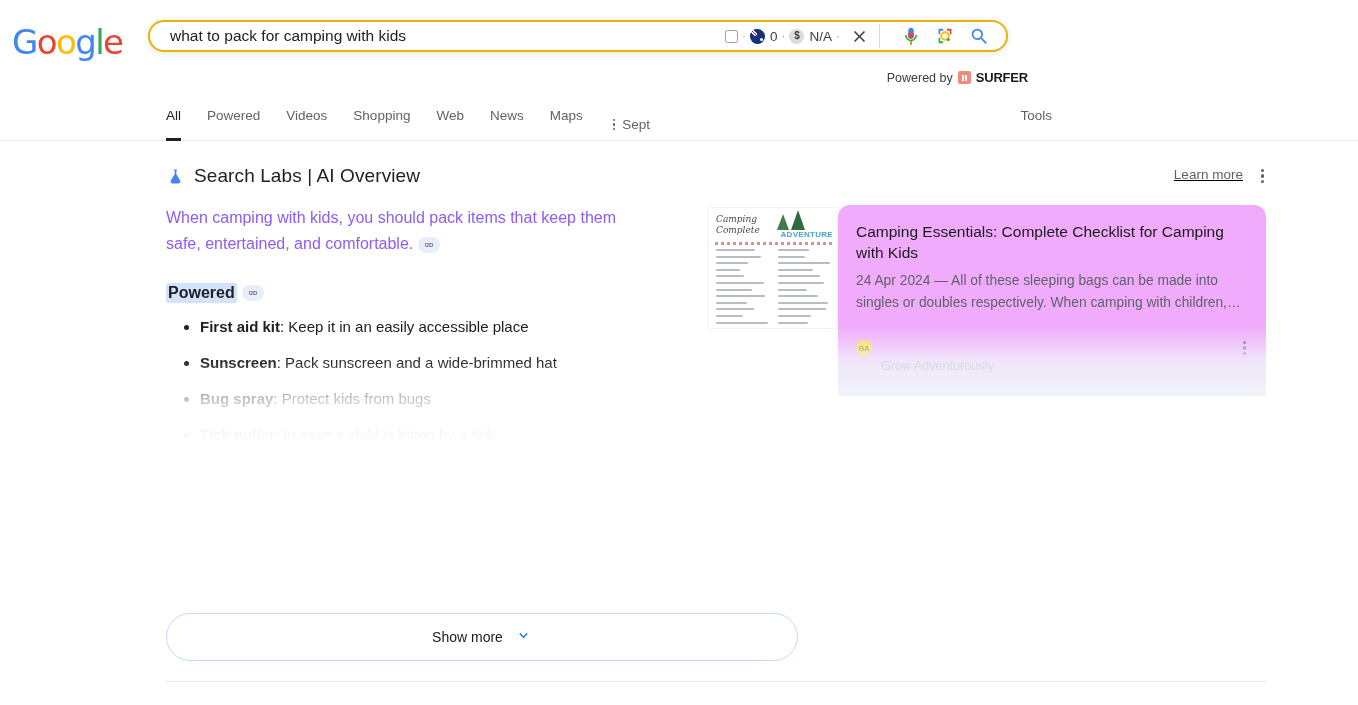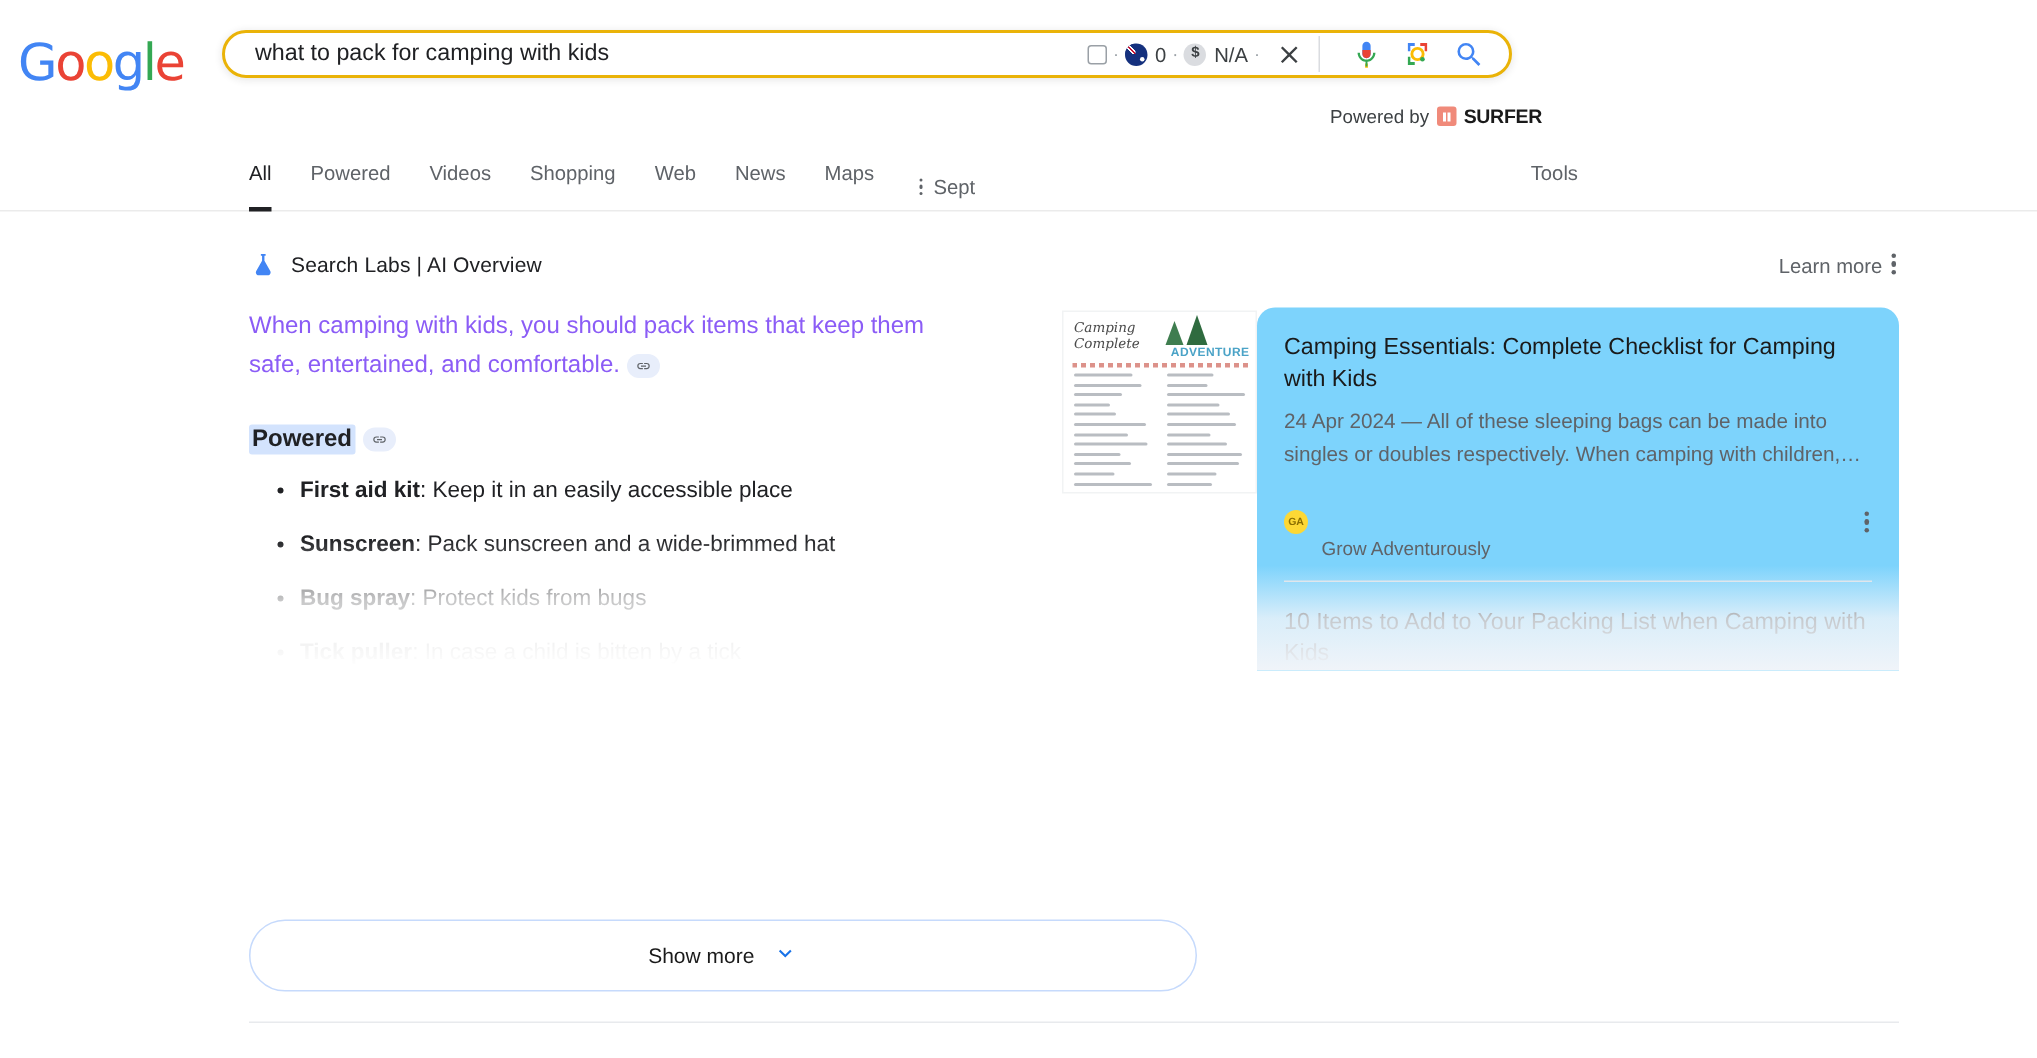--- a/index.html
+++ b/index.html
@@ -220,29 +220,30 @@
     padding-top: 22px;
   }
   .aio-head {
     display: flex;
     align-items: center;
     width: 1100px;
     height: 26px;
   }
   .flask-icon { margin-right: 9px; display: flex; }
   .aio-title {
-    font-size: 14px;
+    font-size: 19px;
     color: #202124;
     letter-spacing: .1px;
   }
   .aio-head-right {
     margin-left: auto;
     display: flex;
-    align-items: flex-end;
-    gap: 4px;
+    align-items: flex-start;
+    gap: 16px;
+    text-decoration: underline;
   }
   .learn-more {
     font-size: 13.5px;
     color: #5f6368;
     cursor: pointer;
   }
   .kebab-v {
     display: inline-flex; flex-direction: column; gap: 2.6px;
     cursor: pointer;
     padding: 2px;
@@ -376,25 +377,25 @@
     height: 2px;
     background: #b9bdc2;
     margin-bottom: 4.6px;
     border-radius: 1px;
   }
 
   
   .aio-right {
     width: 428px;
     margin-left: 0px;
-    background: #7dd3fc;
+    background: #f0abfc;
     border-radius: 12px 12px 0 0;
     padding: 16px 18px 0 18px;
     position: relative;
-    height: 242px;
+    height: 191px;
     overflow: hidden;
   }
   .aio-right::after {
     content: "";
     position: absolute;
     left: 0; right: 0; bottom: 0;
     height: 70px;
     background: linear-gradient(to bottom, rgba(240,244,249,0) 0%, rgba(240,244,249,.8) 50%, #f0f4f9 100%);
     pointer-events: none;
   }

